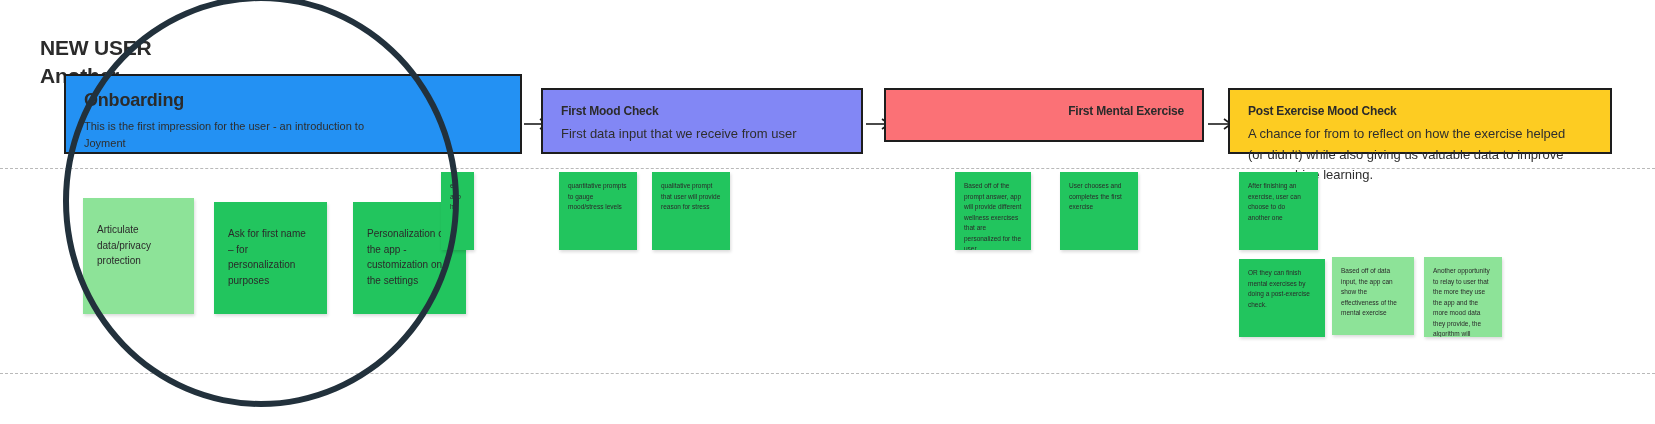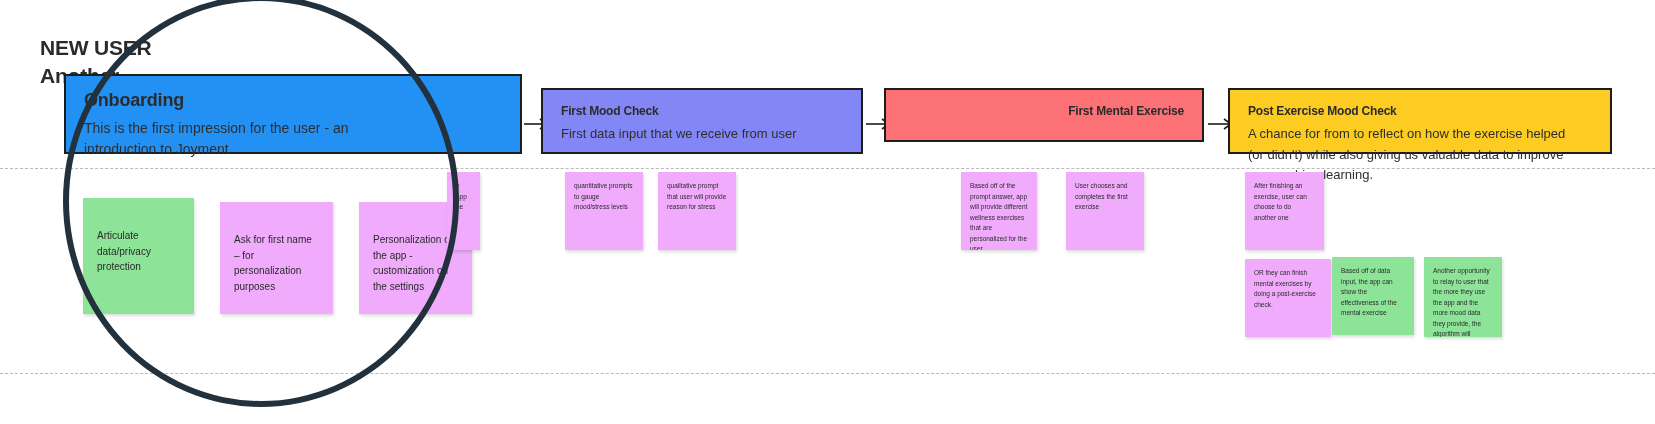--- a/index.html
+++ b/index.html
@@ -69,21 +69,21 @@
     color: #2e2e2e;
     margin: 0;
     max-width: 330px;
   }
 
   #phase-onboarding {
     left: 64px;  top: 74px;  width: 458px; height: 80px;
     background: #2391F3;
   }
   #phase-onboarding .phase-title { font-size: 18px; }
-  #phase-onboarding .phase-desc  { font-size: 14px; max-width: 300px; }
+  #phase-onboarding .phase-desc  { font-size: 11px; max-width: 300px; }
 
   #phase-mood {
     left: 541px; top: 88px; width: 322px; height: 66px;
     background: #8287F5;
   }
   #phase-mental {
     left: 884px; top: 88px; width: 320px; height: 54px;
     background: #FB7176;
     text-align: right;
   }
@@ -110,28 +110,28 @@
     position: absolute;
     box-sizing: border-box;
     padding: 9px 9px 8px 9px;
     font-size: 6.5px;
     line-height: 1.62;
     color: #2a2a2a;
     box-shadow: 1px 2px 3px rgba(0,0,0,0.14);
     z-index: 2;
     overflow: hidden;
   }
-  .note.yellow { background: #f0abfc; margin-left: 6px; }
+  .note.yellow { background: #22c55e; }
   .note.green  { background: #8DE398; }
 
   
   .note.big {
     font-size: 10px;
     line-height: 1.55;
-    padding: 30px 14px 12px 14px;
+    padding: 24px 14px 12px 14px;
   }
 
   #note-privacy       { left: 83px;  top: 198px; width: 111px; height: 116px; }
   #note-firstname     { left: 214px; top: 202px; width: 113px; height: 112px; }
   #note-personalize   { left: 353px; top: 202px; width: 113px; height: 112px; }
   #note-appintro      { left: 441px; top: 172px; width: 33px;  height: 78px; }
 
   #note-quant   { left: 559px;  top: 172px; width: 78px; height: 78px; }
   #note-qual    { left: 652px;  top: 172px; width: 78px; height: 78px; }
 

